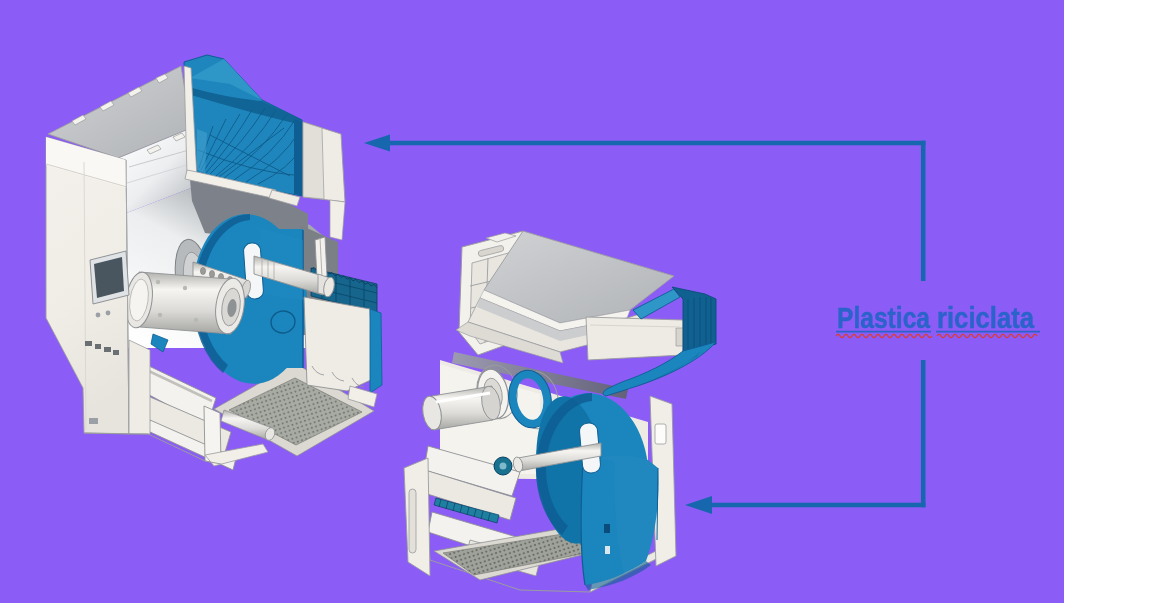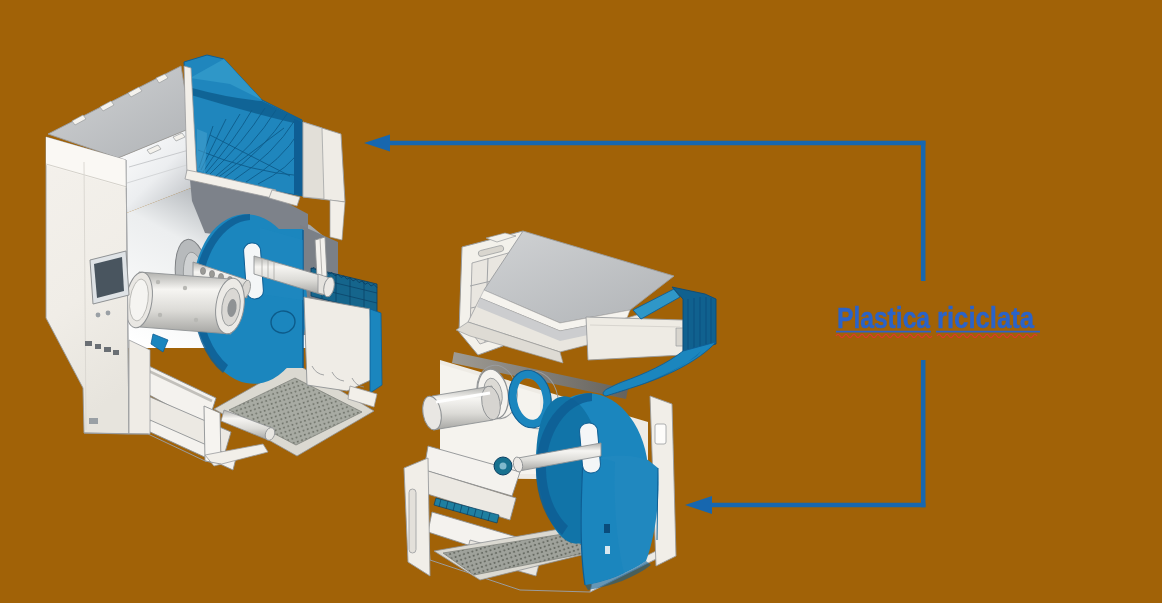--- a/index.html
+++ b/index.html
@@ -1,16 +1,16 @@
 <!DOCTYPE html>
 <html><head>
 <meta charset="utf-8">
 <style>
   html,body{margin:0;padding:0;background:#ffffff;}
-  #stage{position:relative;width:1162px;height:603px;background:#a16207;overflow:hidden;
+  #stage{position:relative;width:1064px;height:603px;background:#8b5cf6;overflow:hidden;
          font-family:"Liberation Sans", sans-serif;}
 </style>
 </head>
 <body>
 <div id="stage">
 <svg width="1162" height="603" viewBox="0 0 1162 603">
 <defs>
   <linearGradient id="lidtop1" x1="0" y1="0" x2="0.9" y2="1">
     <stop offset="0" stop-color="#d0d2d4"></stop>
           <stop offset="1" stop-color="#b2b5b8"></stop>

